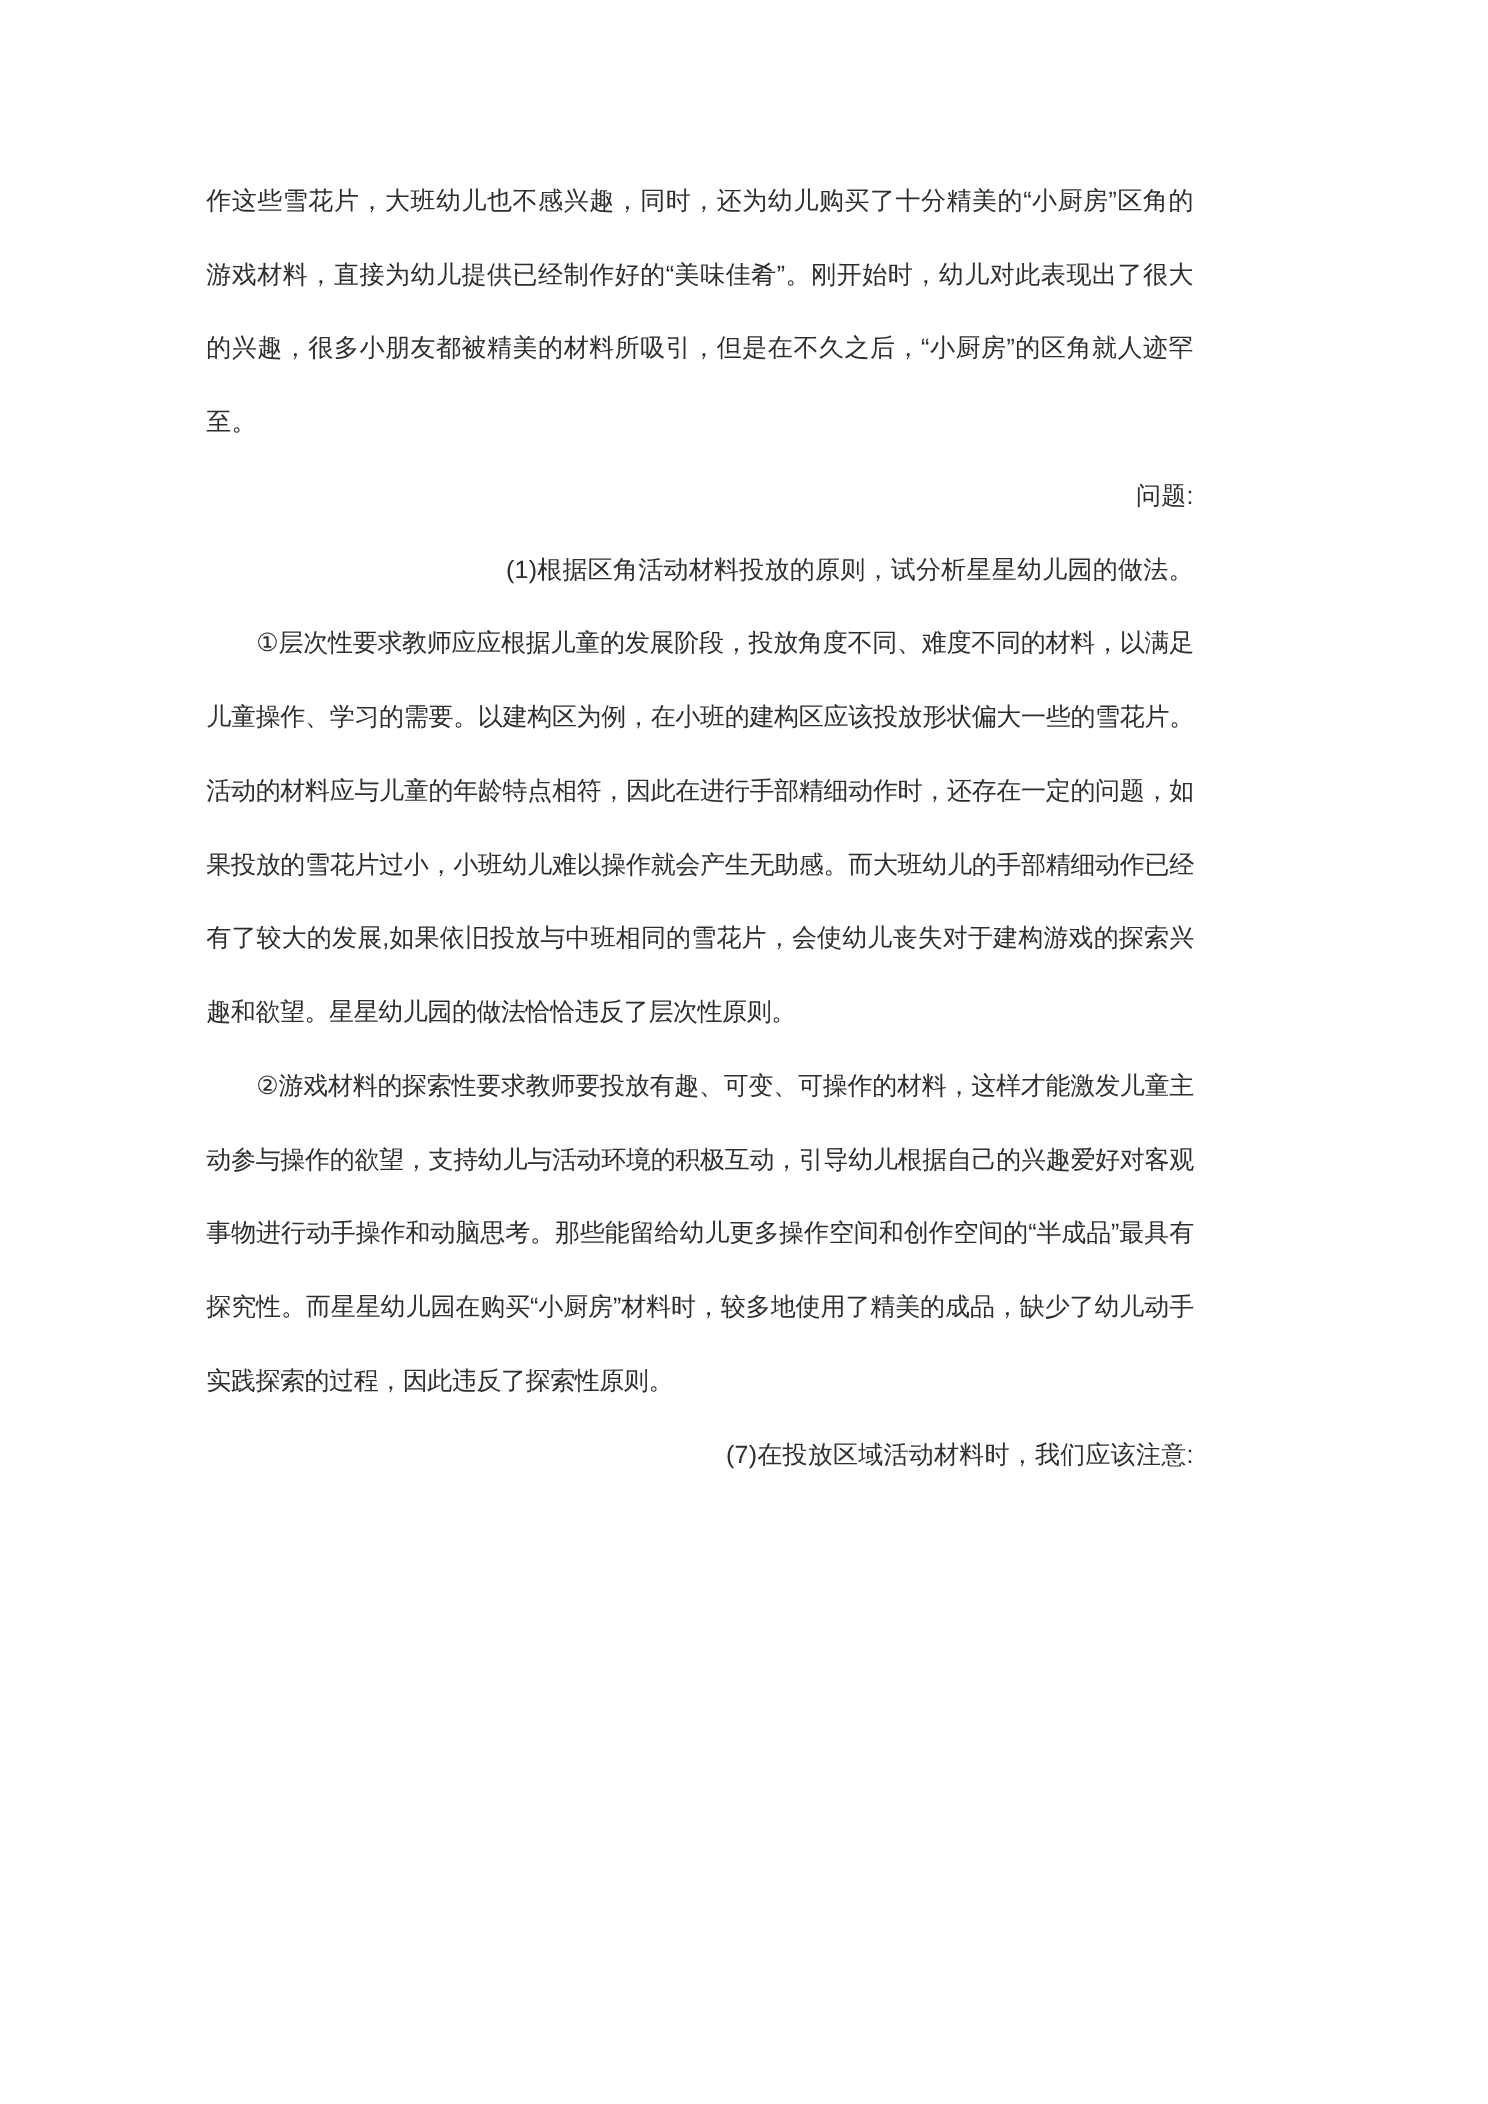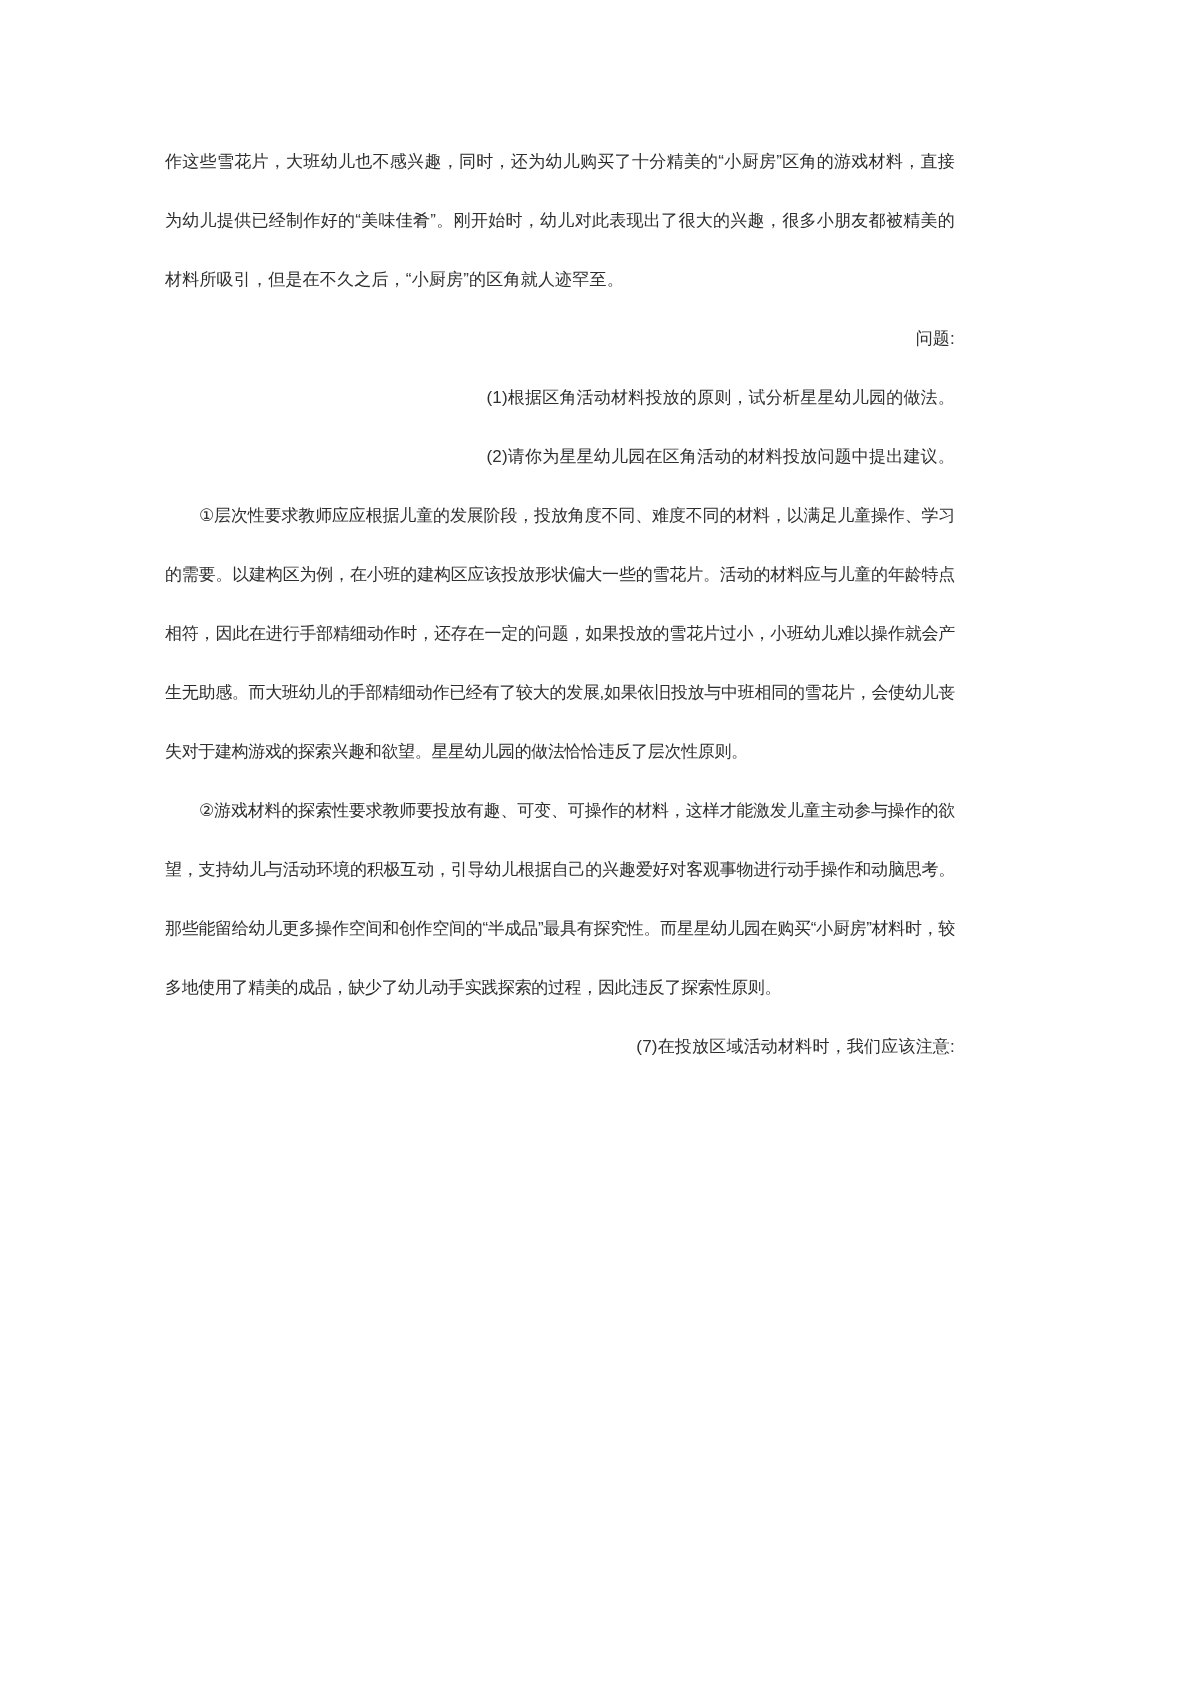--- a/index.html
+++ b/index.html
@@ -22,21 +22,21 @@
   }
   .doc-body {
     position: absolute;
     left: 165px;
     top: 132px;
     width: 790px;
   }
   
   .para {
     margin: 0 0 0px 0;
-    font-size: 17px;
+    font-size: 20px;
     line-height: 59px;
     color: #2e2e2e;
     text-align: justify;
     text-justify: inter-character;
     letter-spacing: 0.2px;
     word-break: break-all;
     font-weight: 400;
   }
   
   .indent {
@@ -55,21 +55,20 @@
 
 <div class="page">
   <div class="doc-body">
 
     <p class="para">作这些雪花片，大班幼儿也不感兴趣，同时，还为幼儿购买了十分精美的“小厨房”区角的游戏材料，直接为幼儿提供已经制作好的“美味佳肴”。刚开始时，幼儿对此表现出了很大的兴趣，很多小朋友都被精美的材料所吸引，但是在不久之后，“小厨房”的区角就人迹罕至。</p>
 
     <p class="para indent short">问题:</p>
 
     <p class="para indent short">(1)根据区角活动材料投放的原则，试分析星星幼儿园的做法。</p>
 
-    <p class="para indent short">(2)请你为星星幼儿园在区角活动的材料投放问题中提出建议。</p>
 
 
     <p class="para indent tight">①层次性要求教师应应根据儿童的发展阶段，投放角度不同、难度不同的材料，以满足儿童操作、学习的需要。以建构区为例，在小班的建构区应该投放形状偏大一些的雪花片。活动的材料应与儿童的年龄特点相符，因此在进行手部精细动作时，还存在一定的问题，如果投放的雪花片过小，小班幼儿难以操作就会产生无助感。而大班幼儿的手部精细动作已经有了较大的发展,如果依旧投放与中班相同的雪花片，会使幼儿丧失对于建构游戏的探索兴趣和欲望。星星幼儿园的做法恰恰违反了层次性原则。</p>
 
     <p class="para indent tight">②游戏材料的探索性要求教师要投放有趣、可变、可操作的材料，这样才能激发儿童主动参与操作的欲望，支持幼儿与活动环境的积极互动，引导幼儿根据自己的兴趣爱好对客观事物进行动手操作和动脑思考。那些能留给幼儿更多操作空间和创作空间的“半成品”最具有探究性。而星星幼儿园在购买“小厨房”材料时，较多地使用了精美的成品，缺少了幼儿动手实践探索的过程，因此违反了探索性原则。</p>
 
     <p class="para indent short">(7)在投放区域活动材料时，我们应该注意:</p>
 
 
   </div>

